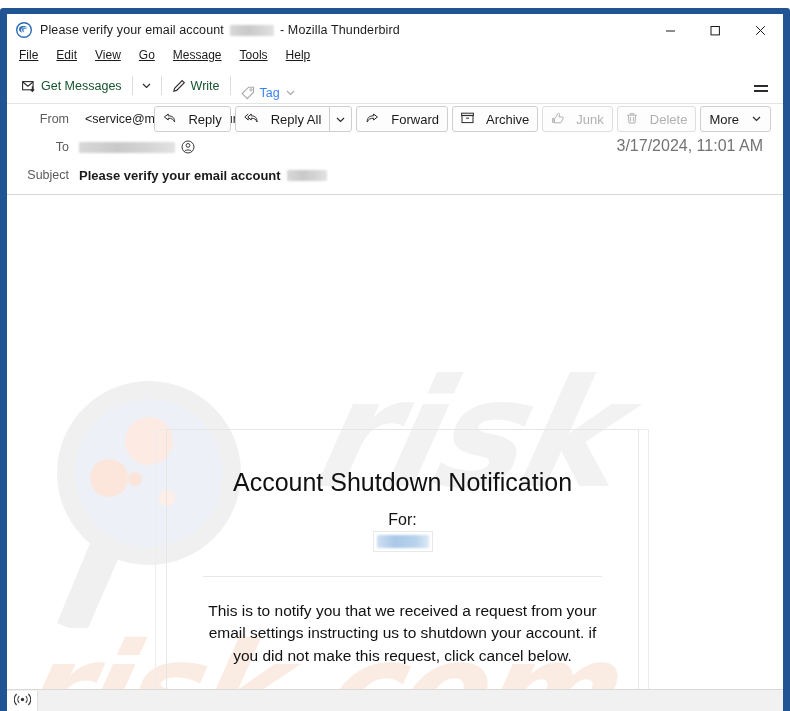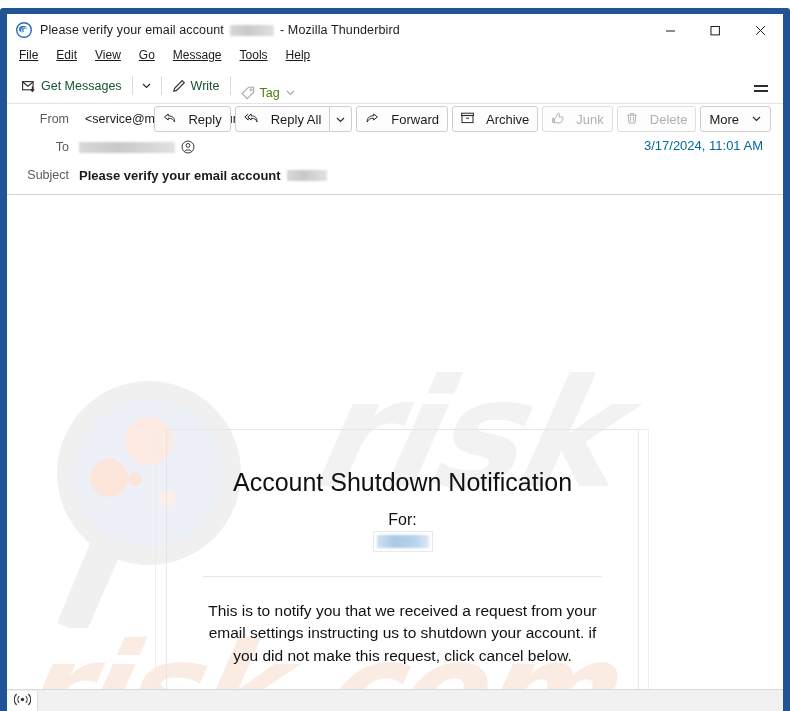--- a/index.html
+++ b/index.html
@@ -119,21 +119,21 @@
     display: flex;
     align-items: center;
     gap: 5px;
     height: 25px;
     padding: 0 7px;
     font-size: 12.5px;
     color: #14532d;
     border-radius: 3px;
     white-space: nowrap;
   }
-  .tbtn.dim { color: #4d7c0f; margin-top: 14px; }
+  .tbtn.dim { color: #3b82f6; margin-top: 14px; }
   .tbtn .glyph { display:flex; align-items:center; }
   .tb-sep {
     width: 1px; height: 19px;
     background: #dcdcdc;
     margin: 0 3px;
   }
   .caret-btn {
     display: flex; align-items: center; justify-content: center;
     width: 22px; height: 25px; border-radius: 3px;
   }
@@ -209,22 +209,22 @@
     margin-left: 4px;
     white-space: nowrap;
   }
   .abtn.dim { color: #b0b0b0; border-color: #dedede; }
   .abtn.joined-left { border-top-right-radius:0; border-bottom-right-radius:0; margin-right:0; }
   .abtn.joined-right {
     border-top-left-radius:0; border-bottom-left-radius:0;
     margin-left:-1px; padding: 0 5px;
   }
   .datecell {
-    font-size: 13px;
-    color: #0369a1;
+    font-size: 16px;
+    color: #737373;
     text-align: right;
     padding: 0 10px 3px 0;
   }
 
   
   .bodyarea {
     flex: 1 1 auto;
     position: relative;
     background: #ffffff;
     overflow: hidden;

